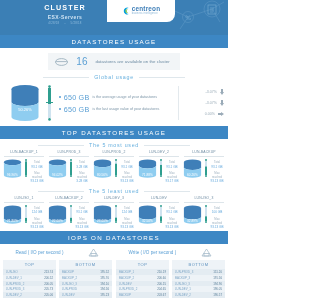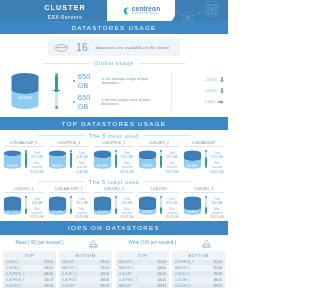--- a/index.html
+++ b/index.html
@@ -7,21 +7,21 @@
   body {
     font-family:"Liberation Sans", sans-serif;
     background:#ffffff;
     color:#4a6b85;
     -webkit-font-smoothing:antialiased;
   }
   .page { width:228px; height:300px; position:relative; background:#fff; }
 
   
   .header {
-    height:21px; background:#3b7fb5; position:relative; overflow:hidden;
+    height:35px; background:#3b7fb5; position:relative; overflow:hidden;
     display:flex; align-items:center;
   }
   .hdr-title { position:absolute; left:26px; top:3px; width:78px; text-align:center; }
   .hdr-cluster { color:#fff; font-size:7.2px; font-weight:bold; letter-spacing:1.1px; }
   .hdr-sub { color:#cfe3f3; font-size:5px; font-weight:bold; letter-spacing:.4px; margin-top:1.6px; }
   .hdr-dates { color:#8fbcdd; font-size:2.9px; margin-top:1.6px; letter-spacing:.2px; }
   .hdr-dates span { margin:0 2px; }
 
   .logo-box {
     position:absolute; left:107px; top:0px; width:68px; height:22px;
@@ -50,21 +50,21 @@
   
   .count-wrap { display:flex; justify-content:center; padding:5px 0 1px; }
   .count-box {
     background:#f2f5f7; display:flex; align-items:center; gap:8px;
     padding:3px 10px 3px 7px;
   }
   .count-num { font-size:10px; color:#5a9fd4; font-weight:300; }
   .count-lbl { font-size:4.4px; color:#6e8ca3; }
 
   
-  .global { display:flex; align-items:center; padding:2px 4px 4px 10px; gap:13px;justify-content:space-between; }
+  .global { display:flex; align-items:center; padding:2px 4px 4px 10px; gap:6px;justify-content:space-between; }
   .cyl-area { position:relative; width:30px; height:38px; flex:0 0 30px; }
   .gauge-area { width:7px; height:36px; flex:0 0 7px; position:relative; }
   .facts { flex:1; }
   .fact-row { display:flex; align-items:center; padding:1.6px 0; }
   .dot { width:1.8px; height:1.8px; border-radius:50%; background:#5a9fd4; margin-right:3px; flex:0 0 1.8px; }
   .fact-big { font-size:7.2px; color:#5a9fd4; font-weight:300; letter-spacing:.2px; }
   .fact-txt { font-size:3.7px; color:#7d96a8; margin-left:3px; }
   .trend { width:36px; display:flex; align-items:center; justify-content:flex-end; gap:3px; }
   .trend-val { font-size:3.6px; color:#9aabb8; }
   .arrow { width:4px; height:6px; }

